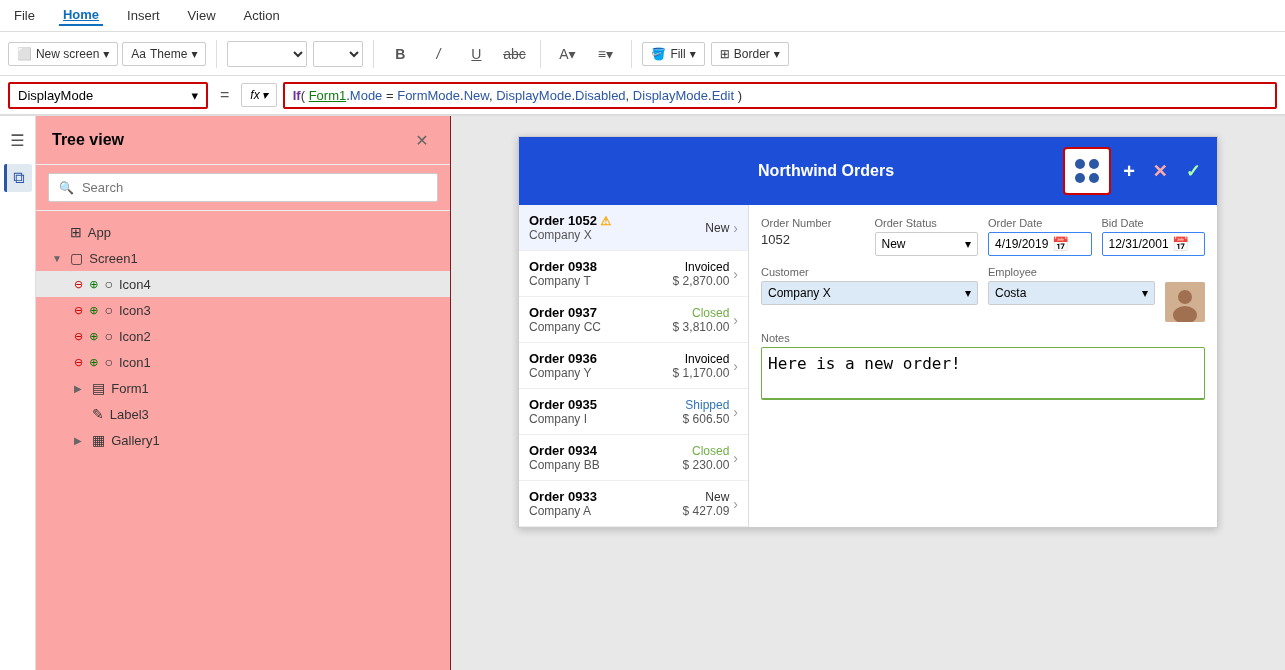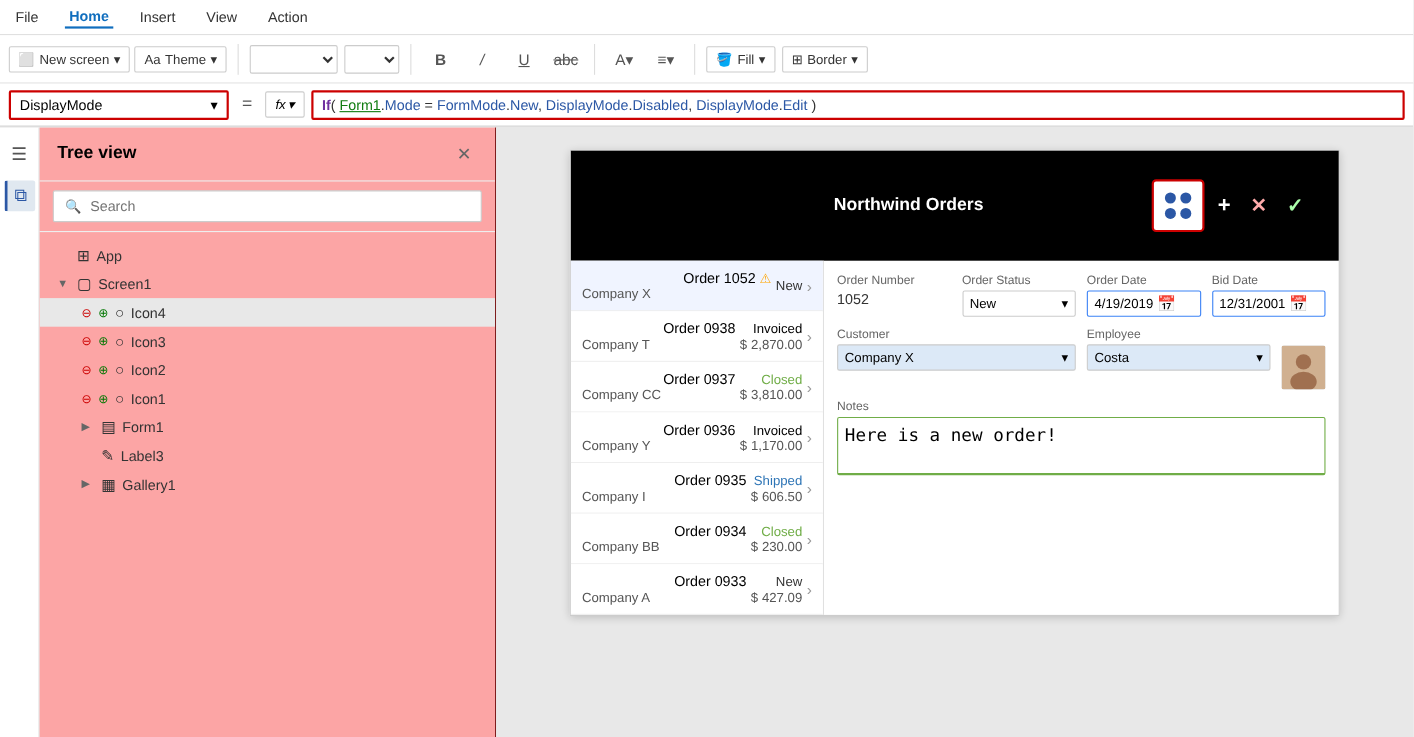--- a/index.html
+++ b/index.html
@@ -18,20 +18,21 @@
     .menu-item {
       font-size: 13px;
       cursor: pointer;
       padding: 2px 4px;
       color: #333;
     }
     .menu-item.active {
       font-weight: bold;
       border-bottom: 2px solid #106ebe;
       color: #106ebe;
+      text-decoration: underline;
     }
 
     
     .ribbon-bar {
       display: flex;
       align-items: center;
       background: white;
       border-bottom: 1px solid #ddd;
       padding: 4px 8px;
       height: 44px;
@@ -183,24 +184,24 @@
     .app-preview {
       width: 700px;
       background: white;
       border: 1px solid #ccc;
       box-shadow: 0 2px 8px rgba(0,0,0,0.2);
       position: relative;
     }
 
     
     .app-header {
-      background: #000000;
+      background: #1d4ed8;
       color: white;
       text-align: center;
-      padding: 26px;
+      padding: 10px;
       font-size: 16px;
       font-weight: 600;
       display: flex;
       align-items: center;
       justify-content: space-between;
     }
     .app-header-title { flex: 1; text-align: center; }
     .app-header-actions {
       display: flex; gap: 6px; align-items: center;
     }
@@ -229,21 +230,21 @@
     
     .order-list { width: 230px; border-right: 1px solid #ddd; }
     .order-item {
       display: flex; align-items: center;
       padding: 8px 10px; border-bottom: 1px solid #eee;
       cursor: pointer; background: white;
       gap: 4px;
     }
     .order-item.first { background: #f0f4ff; }
     .order-info { flex: 1; }
-    .order-number { font-weight: 400; font-size: 13px; text-align: right; }
+    .order-number { font-weight: 700; font-size: 13px; }
     .order-company { font-size: 12px; color: #555; }
     .order-status { font-size: 12px; font-weight: 500; text-align: right; }
     .order-amount { font-size: 12px; color: #555; }
     .status-new { color: #333; }
     .status-invoiced { color: #000000; }
     .status-closed { color: #70ad47; }
     .status-shipped { color: #2e75b6; }
     .chevron { color: #999; font-size: 14px; }
     .warning-icon { color: orange; font-size: 12px; }
 

